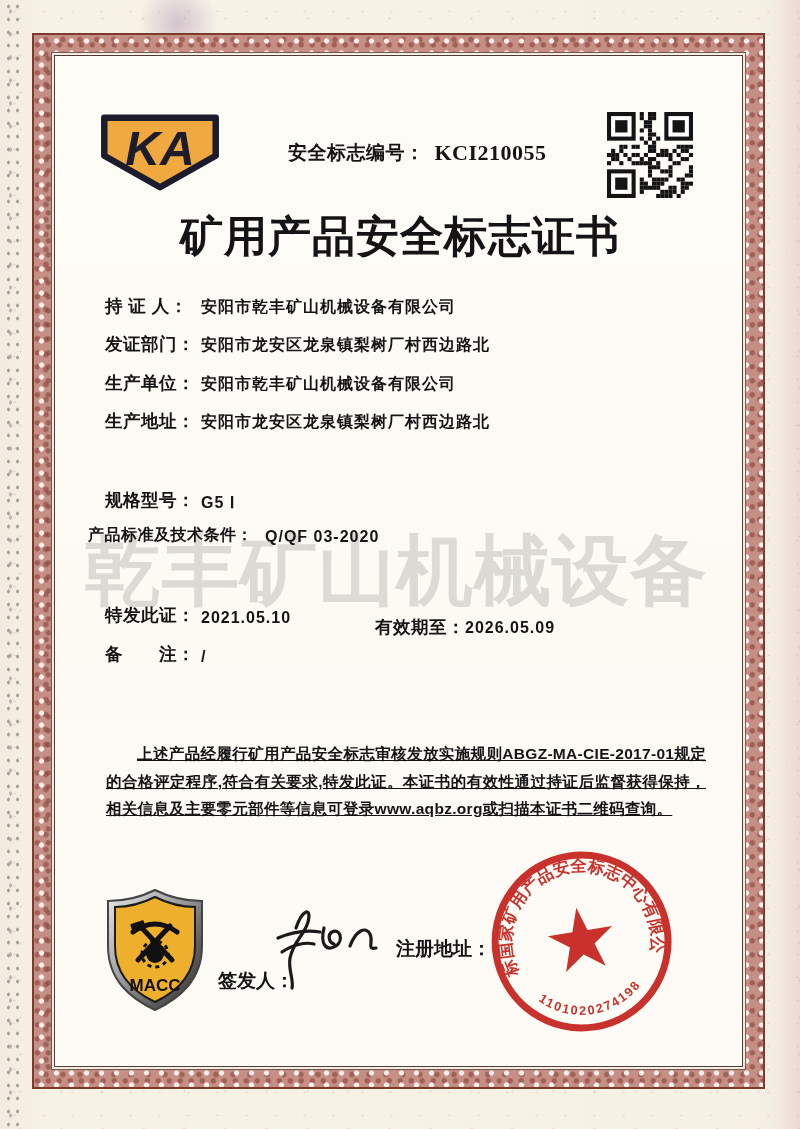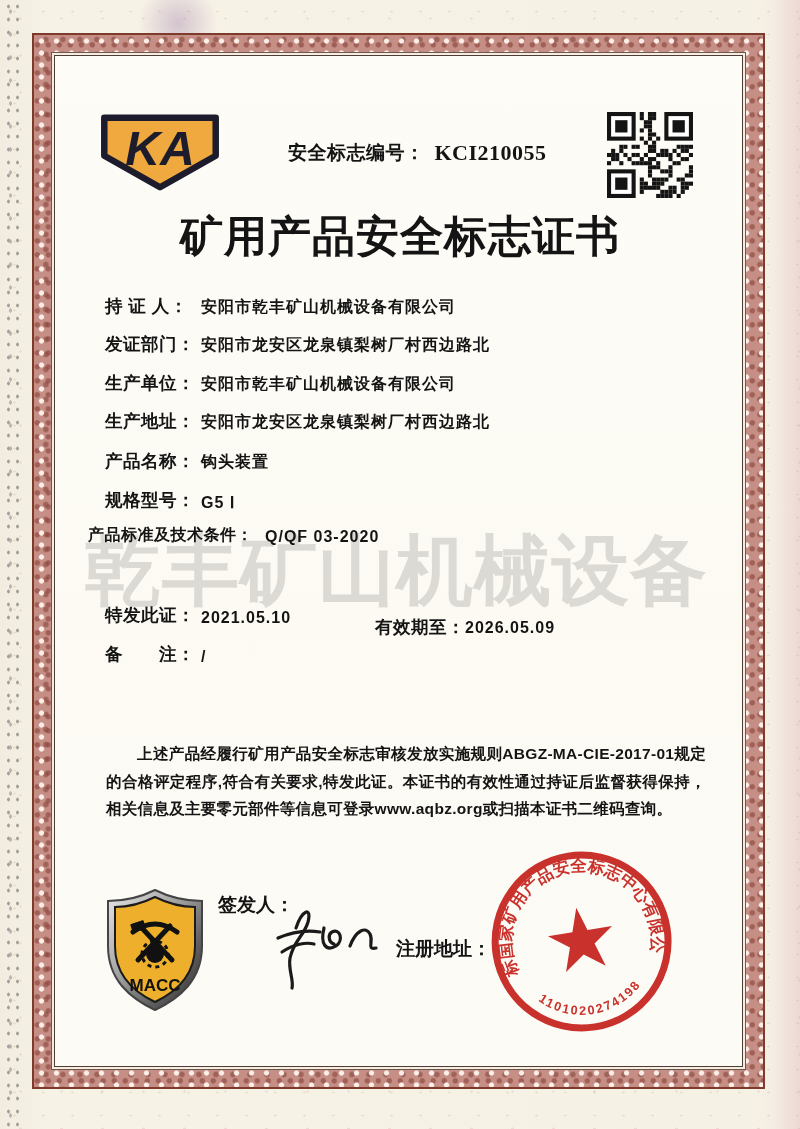--- a/index.html
+++ b/index.html
@@ -72,25 +72,25 @@
   .flabel{font-size:17.5px;font-weight:700;min-width:96px;letter-spacing:.5px;}
   .fvalue{font-size:16px;font-weight:700;letter-spacing:1px;}
   .row-long{left:88px;}
   .row-long .flabel{min-width:0;font-size:16px;margin-right:12px;}
   .pair2{position:absolute;left:270px;top:0;display:flex;align-items:baseline;margin-top:12px;}
   .pair2 .flabel{min-width:90px;}
   
   .paragraph{
     position:absolute;left:106px;top:740px;width:600px;
     font-size:15.5px;line-height:27.5px;font-weight:700;
-    text-align:justify;text-indent:2em;letter-spacing:.3px;
+    text-align:justify;text-indent:2em;letter-spacing:.3px;text-decoration:underline;
   }
   
   .macc{position:absolute;left:103px;top:888px;width:104px;height:126px;}
-  .signer{position:absolute;left:218px;top:892px;font-size:19px;font-weight:700;}
+  .signer{position:absolute;left:218px;top:968px;font-size:19px;font-weight:700;}
   .signature{position:absolute;left:268px;top:888px;width:120px;height:108px;}
   .dept{position:absolute;left:396px;top:936px;font-size:19px;font-weight:700;}
   .seal{position:absolute;left:486px;top:846px;width:192px;height:196px;transform:rotate(-9deg);opacity:.92;mix-blend-mode:multiply;}
 </style>
 </head>
 <body>
 
 <div class="page">
   <div class="edge-noise"></div>
   <div class="smudge-top"></div>
@@ -256,24 +256,20 @@
       <span class="fvalue">安阳市龙安区龙泉镇梨树厂村西边路北</span>
     </div>
     <div class="row" style="top:371px">
       <span class="flabel">生产单位：</span>
       <span class="fvalue">安阳市乾丰矿山机械设备有限公司</span>
     </div>
     <div class="row" style="top:409px">
       <span class="flabel">生产地址：</span>
       <span class="fvalue">安阳市龙安区龙泉镇梨树厂村西边路北</span>
     </div>
-    <div class="row" style="top:449px">
-      <span class="flabel">产品名称：</span>
-      <span class="fvalue">钩头装置</span>
-    </div>
     <div class="row" style="top:488px">
       <span class="flabel">规格型号：</span>
       <span class="fvalue">G5 Ⅰ</span>
     </div>
     <div class="row row-long" style="top:525px">
       <span class="flabel">产品标准及技术条件：</span>
       <span class="fvalue">Q/QF 03-2020</span>
     </div>
 
     <div class="row" style="top:603px;width:560px">

